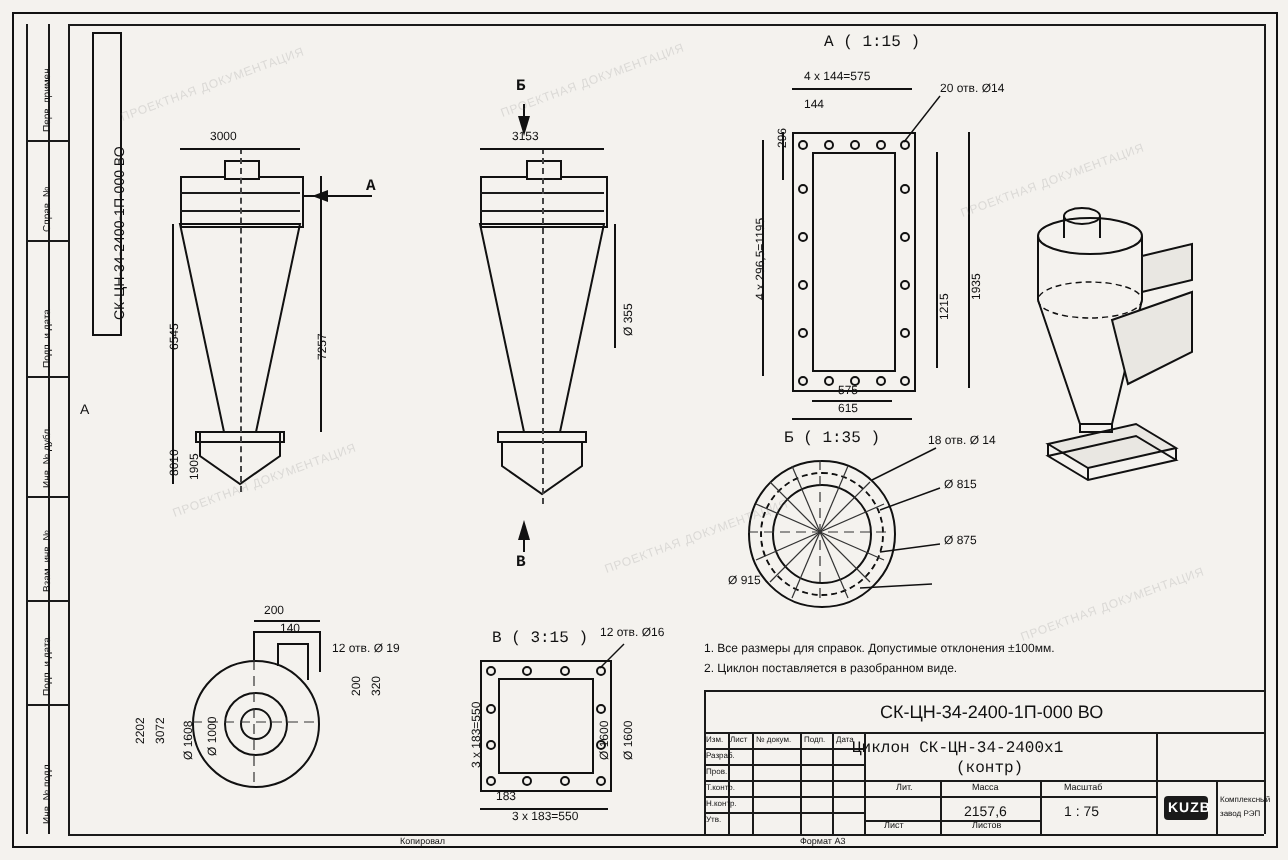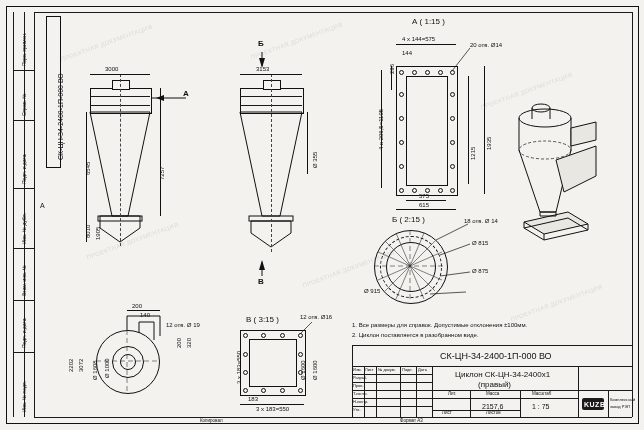--- a/index.html
+++ b/index.html
@@ -14,21 +14,21 @@
     width:644px;height:430px;
     background:#f4f2ee;
   }
   .line{position:absolute;background:#1a1a1a;}
   .h{height:1px;}
   .v{width:1px;}
   .thick{background:#111;}
   .txt{position:absolute;color:#111;white-space:nowrap;font-size:5px;line-height:1;}
   .t6{font-size:6px;}
   .t7{font-size:7px;}
-  .t8{font-size:8px;}
+  .t8{font-size:8px;font-family:Liberation Mono, monospace;}
   .t9{font-size:9px;}
   .rot{transform-origin:0 0;transform:rotate(-90deg);}
   .wm{
     position:absolute;color:rgba(120,120,120,.20);
     font-size:6px;letter-spacing:.4px;
     transform:rotate(-20deg);pointer-events:none;
   }
   
   .dash{
     position:absolute;
@@ -179,21 +179,21 @@
   <span class="txt t6 rot" style="left:470px;top:160px;">1215</span>
   <div class="dimv" style="left:468px;top:76px;height:108px;"></div>
   <span class="txt t6 rot" style="left:486px;top:150px;">1935</span>
   <div class="dimv" style="left:484px;top:66px;height:128px;"></div>
 
   <div class="dimline" style="left:406px;top:200px;width:40px;"></div>
   <span class="txt t6" style="left:419px;top:193px;">575</span>
   <div class="dimline" style="left:396px;top:209px;width:60px;"></div>
   <span class="txt t6" style="left:419px;top:202px;">615</span>
 
-  <span class="txt t8" style="left:392px;top:216px;">Б ( 2:15 )</span>
+  <span class="txt t8" style="left:392px;top:216px;">Б ( 1:35 )</span>
   <div class="circle" style="left:374px;top:230px;width:72px;height:72px;"></div>
   <div class="circle" style="left:380px;top:236px;width:60px;height:60px;border-style:dashed;"></div>
   <div class="circle" style="left:386px;top:242px;width:48px;height:48px;"></div>
   <svg width="644" height="430">
     <line x1="374" y1="266" x2="446" y2="266" stroke="#333" stroke-width="0.6" stroke-dasharray="5,3"></line>
     <line x1="410" y1="230" x2="410" y2="302" stroke="#333" stroke-width="0.6" stroke-dasharray="5,3"></line>
     <line x1="385" y1="241" x2="435" y2="291" stroke="#333" stroke-width="0.6"></line>
     <line x1="435" y1="241" x2="385" y2="291" stroke="#333" stroke-width="0.6"></line>
     <line x1="378" y1="252" x2="442" y2="280" stroke="#333" stroke-width="0.6"></line>
     <line x1="378" y1="280" x2="442" y2="252" stroke="#333" stroke-width="0.6"></line>
@@ -308,22 +308,22 @@
   <span class="txt" style="left:418px;top:368px;font-size:4px;">Дата</span>
 
   <span class="txt" style="left:353px;top:376px;font-size:4px;">Разраб.</span>
   <span class="txt" style="left:353px;top:384px;font-size:4px;">Пров.</span>
   <span class="txt" style="left:353px;top:392px;font-size:4px;">Т.контр.</span>
   <span class="txt" style="left:353px;top:400px;font-size:4px;">Н.контр.</span>
   <span class="txt" style="left:353px;top:408px;font-size:4px;">Утв.</span>
 
   <div class="line v" style="left:432px;top:366px;height:51px;"></div>
   <div class="line v" style="left:578px;top:366px;height:51px;"></div>
-  <span class="txt t8" style="left:455px;top:371px;font-size:8px;">Циклон СК-ЦН-34-2400х1</span>
-  <span class="txt t8" style="left:478px;top:381px;font-size:8px;">(правый)</span>
+  <span class="txt t8" style="left:426px;top:371px;font-size:8px;">Циклон СК-ЦН-34-2400х1</span>
+  <span class="txt t8" style="left:478px;top:381px;font-size:8px;">(контр)</span>
 
   <div class="line h" style="left:432px;top:390px;width:146px;"></div>
   <div class="line h" style="left:432px;top:398px;width:146px;"></div>
   <div class="line v" style="left:470px;top:390px;height:27px;"></div>
   <div class="line v" style="left:520px;top:390px;height:27px;"></div>
   <span class="txt" style="left:448px;top:392px;font-size:4.5px;">Лит.</span>
   <span class="txt" style="left:486px;top:392px;font-size:4.5px;">Масса</span>
   <span class="txt" style="left:532px;top:392px;font-size:4.5px;">Масштаб</span>
   <span class="txt t7" style="left:482px;top:403px;font-size:7px;">2157,6</span>
   <span class="txt t7" style="left:532px;top:403px;font-size:7px;">1 : 75</span>

